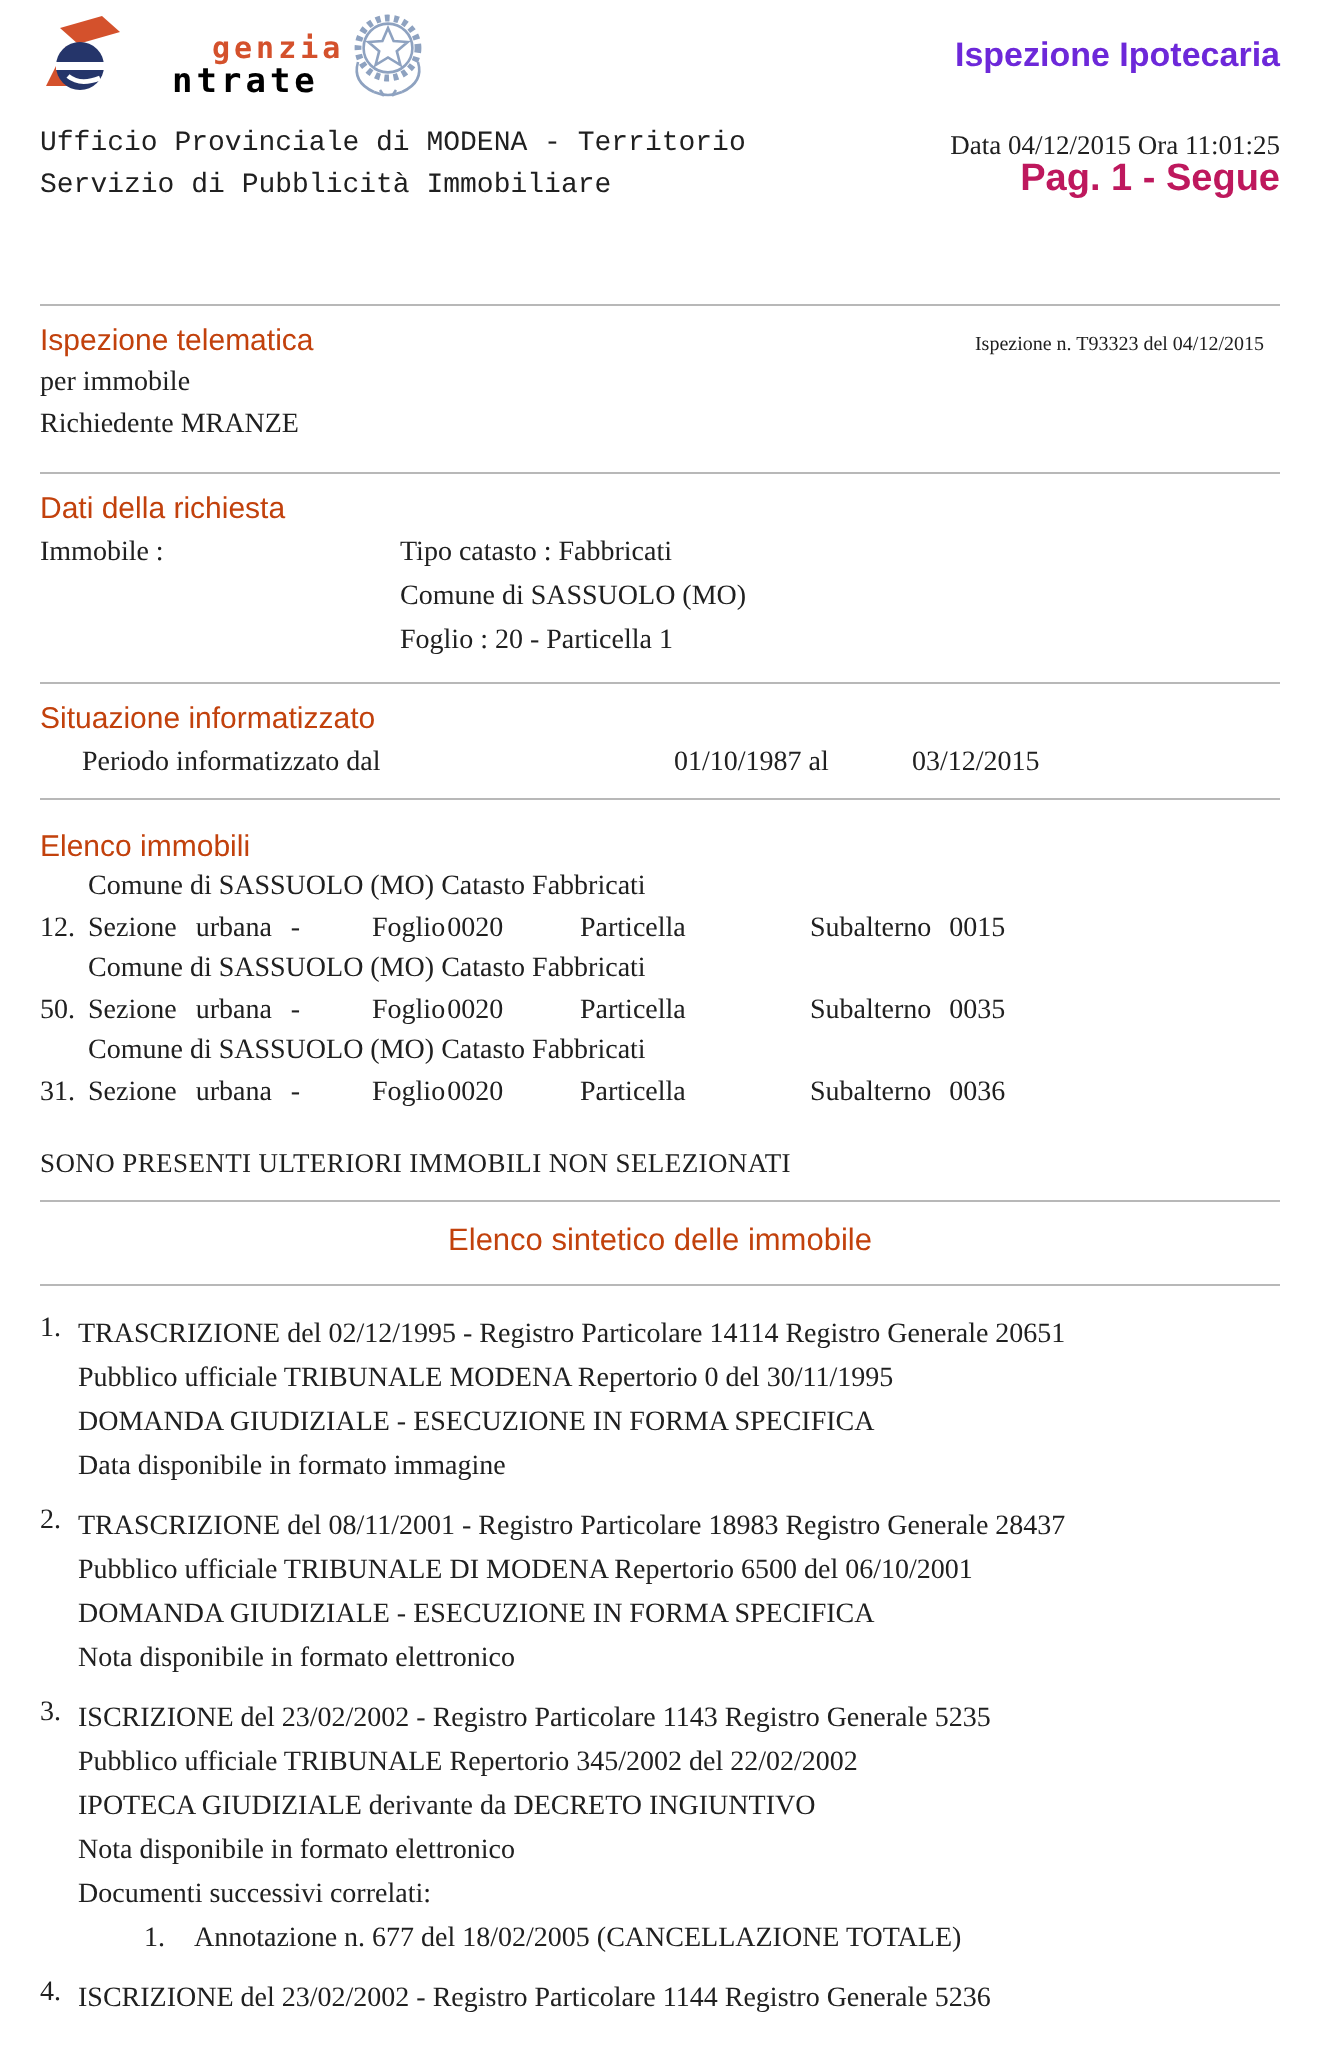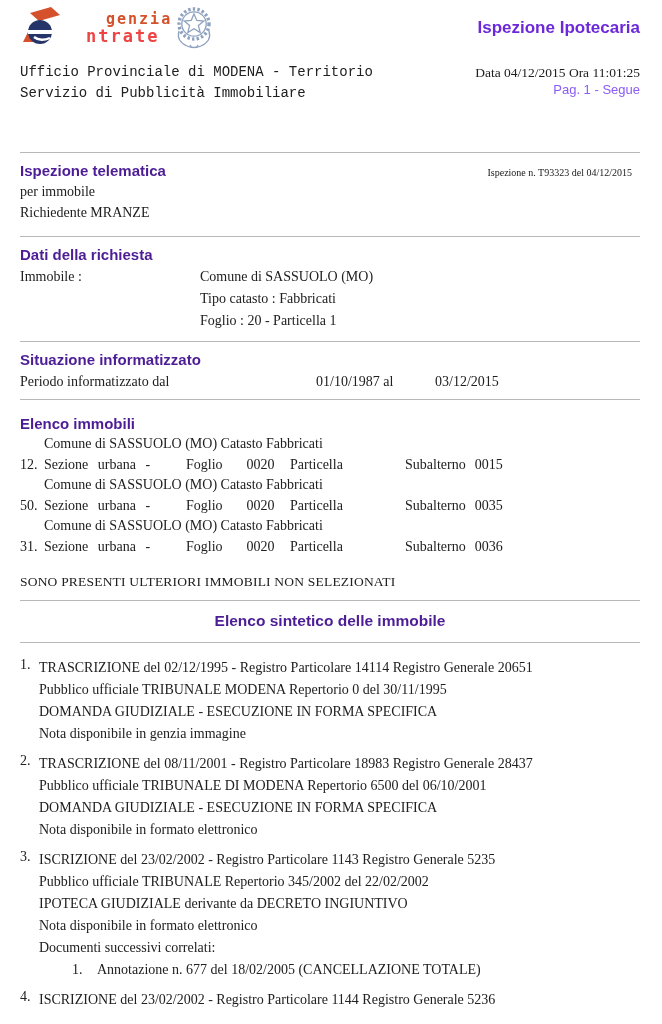--- a/index.html
+++ b/index.html
@@ -6,61 +6,61 @@
   body{
     width:662px;height:1024px;overflow:hidden;background:#ffffff;
     font-family:"Liberation Serif", serif;color:#202020;
     -webkit-font-smoothing:antialiased;
   }
   .page{padding:4px 22px 0 20px;position:relative;}
 
   
   .header{display:flex;justify-content:space-between;height:104px;}
   .logo-area{}
-  .logo-row{display:flex;align-items:center;}
+  .logo-row{display:flex;align-items:flex-end;}
   .logo-mark{width:46px;height:42px;flex:0 0 auto;}
   .logo-words{margin-left:6px;margin-top:2px;font-family:"DejaVu Sans Mono",monospace;font-weight:bold;line-height:16px;}
   .word-top{color:#d4512c;font-size:15px;letter-spacing:2px;display:block;margin-left:34px;}
-  .word-bottom{color:#ef4444;font-size:17px;letter-spacing:2px;display:block;margin-left:14px;margin-top:1px;}
+  .word-bottom{color:#000000;font-size:17px;letter-spacing:2px;display:block;margin-left:14px;margin-top:1px;}
   .emblem{width:40px;height:44px;margin-left:2px;margin-top:1px;}
   .office{margin-top:13px;font-size:14px;line-height:21px;font-family:Liberation Mono, monospace;}
   .right-head{text-align:right;}
   .doc-title{font-family:"Liberation Sans",sans-serif;font-weight:bold;font-size:17px;margin-top:14px;color:#6d28d9;}
   .date-line{font-size:13.5px;margin-top:27px;}
-  .pag-line{font-family:"Liberation Sans",sans-serif;font-size:13px;line-height:17px;color:#8b5cf6;}
+  .pag-line{font-family:"Liberation Sans",sans-serif;font-size:19px;line-height:17px;color:#be185d;font-weight:bold;}
 
   
   .rule{border-top:1px solid #b8b8b8;height:0;}
   .r1{margin-top:44px;}
   .r2{margin-top:13px;}
   .r3{margin-top:9px;}
   .r4{margin-top:6px;}
   .r5{margin-top:10px;}
   .r6{margin-top:12px;}
 
   
-  .sec-head{font-family:"Liberation Sans",sans-serif;font-weight:bold;font-size:15px;color:#4c1d95;}
+  .sec-head{font-family:"Liberation Sans",sans-serif;font-weight:normal;font-size:15px;color:#c2410c;}
   .head-row{display:flex;justify-content:space-between;align-items:baseline;margin-top:9px;}
   .head-row .right-note{font-size:10px;padding-right:8px;}
   .tele-lines{font-size:14px;line-height:21px;margin-top:2px;}
 
   .kv{display:grid;grid-template-columns:180px 1fr;font-size:14px;line-height:22px;margin-top:3px;}
   .kv .label{}
   .kv .vals div{}
 
   .sa-row{font-size:14px;margin-top:3px;line-height:22px;}
-  .sa-label{display:inline-block;width:296px;}
+  .sa-label{display:inline-block;width:296px;margin-left:21px;}
   .sa-val1{display:inline-block;width:119px;}
 
   .imm-head{margin-top:15px;}
   .imm-rows{margin-top:2px;font-size:14px;}
   .imm-comune{padding-left:24px;line-height:20.5px;}
   .imm-row{display:grid;grid-template-columns:24px 142px 104px 115px 1fr;line-height:20.5px;}
   .imm-sez{word-spacing:6px;}
-  .imm-fog{display:flex;gap:24px;}
+  .imm-fog{display:flex;gap:1px;}
   .imm-sub{display:flex;gap:9px;}
   .imm-footer{font-size:13.5px;margin-top:17px;letter-spacing:0.2px;}
 
   .center-head{text-align:center;font-size:15.5px;margin-top:11px;}
 
   .form-list{margin-top:14px;}
   .form-item{display:grid;grid-template-columns:19px 1fr;font-size:14px;margin-bottom:8px;}
   .form-item .lines div{line-height:22px;}
   .subitem{display:grid;grid-template-columns:25px 1fr;margin-left:33px;line-height:22px;}
 </style>
@@ -117,22 +117,22 @@
     <div>per immobile</div>
     <div>Richiedente MRANZE</div>
   </div>
 
   <div class="rule r2"></div>
 
   <div class="sec-head" style="margin-top:9px;">Dati della richiesta</div>
   <div class="kv">
     <div class="label">Immobile :</div>
     <div class="vals">
+      <div>Tipo catasto : Fabbricati</div>
       <div>Comune di SASSUOLO (MO)</div>
-      <div>Tipo catasto : Fabbricati</div>
       <div>Foglio : 20 - Particella 1</div>
     </div>
   </div>
 
   <div class="rule r3"></div>
 
   <div class="sec-head" style="margin-top:9px;">Situazione informatizzato</div>
   <div class="sa-row">
     <span class="sa-label">Periodo informatizzato dal</span><span class="sa-val1">01/10/1987  al</span><span>03/12/2015</span>
   </div>
@@ -197,21 +197,21 @@
   <div class="rule r6"></div>
 
   <div class="form-list">
 
     <div class="form-item">
       <div>1.</div>
       <div class="lines">
         <div>TRASCRIZIONE del 02/12/1995 - Registro Particolare 14114 Registro Generale 20651</div>
         <div>Pubblico ufficiale TRIBUNALE MODENA Repertorio 0 del 30/11/1995</div>
         <div>DOMANDA GIUDIZIALE - ESECUZIONE IN FORMA SPECIFICA</div>
-        <div>Nota disponibile in genzia immagine</div>
+        <div>Data disponibile in formato immagine</div>
       </div>
     </div>
 
     <div class="form-item">
       <div>2.</div>
       <div class="lines">
         <div>TRASCRIZIONE del 08/11/2001 - Registro Particolare 18983 Registro Generale 28437</div>
         <div>Pubblico ufficiale TRIBUNALE DI MODENA Repertorio 6500 del 06/10/2001</div>
         <div>DOMANDA GIUDIZIALE - ESECUZIONE IN FORMA SPECIFICA</div>
         <div>Nota disponibile in formato elettronico</div>

